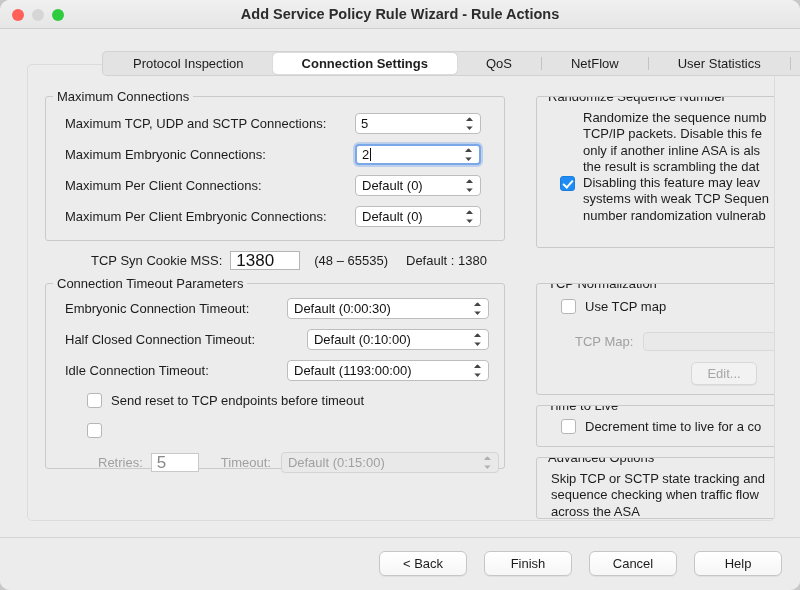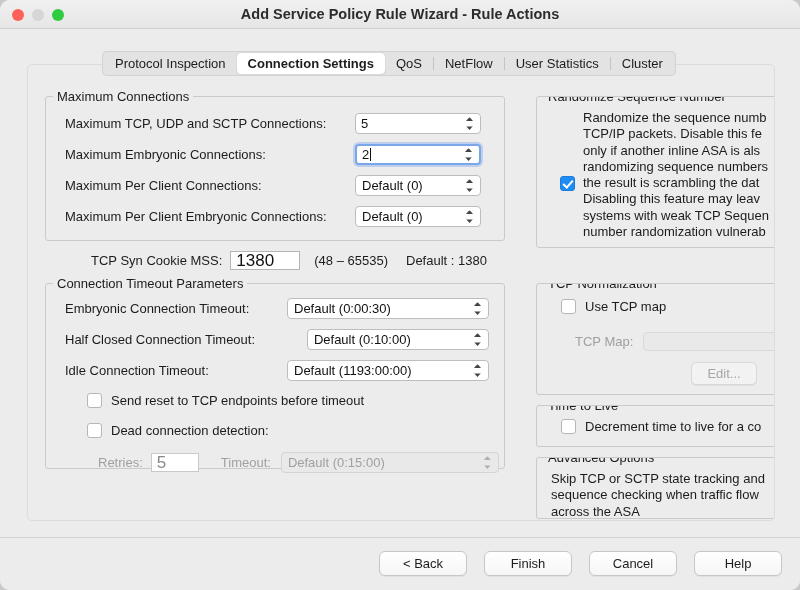--- a/index.html
+++ b/index.html
@@ -47,21 +47,21 @@
     border-radius: 5px;
     display: flex; align-items: center;
     padding: 0 2px;
     box-sizing: border-box;
     z-index: 5;
     box-shadow: 0 0 0 1px #d2d2d2 inset;
   }
   .tab {
     position: relative;
     height: 21px; line-height: 21px;
-    padding: 0 11px;
+    padding: 0 29px;
     font-size: 13px; color: #1c1c1c;
     border-radius: 4px;
     white-space: nowrap;
   }
   .tab.selected {
     background: #ffffff;
     font-weight: bold;
     box-shadow: 0 0 1px rgba(0,0,0,.35);
   }
   .tab-sep {
@@ -329,42 +329,40 @@
         </div>
       </div>
 
       <div class="row" style="left:41px; top:109px;">
         <div class="cb"></div>
         <div class="lbl" style="margin-left:9px;">Send reset to TCP endpoints before timeout</div>
       </div>
 
       <div class="row" style="left:41px; top:139px;">
         <div class="cb"></div>
-        <div class="lbl" style="margin-left:9px;">Dead connection detection:</div>
       </div>
 
       <div class="row" style="left:52px; top:168px;">
         <div class="lbl dim" style="margin-right:8px;">Retries:</div>
         <div class="field disabled" style="width:48px; background:#ffffff; color:#888; border-color:#c9c9c9;">5</div>
         <div class="lbl dim" style="margin-left:22px; margin-right:10px;">Timeout:</div>
         <div class="combo disabled" style="width:218px;">
           <span class="val">Default (0:15:00)</span>
           <span class="updown"></span>
         </div>
       </div>
     </div>
 
     <div class="group" style="left:508px; top:31px; width:252px; height:152px; overflow:hidden;">
       <div class="legend">Randomize Sequence Number</div>
       <div class="cb checked" style="position:absolute; left:23px; top:79px;"></div>
       <div style="position:absolute; left:46px; top:13px;">
         <div class="desc">Randomize the sequence numb</div>
         <div class="desc">TCP/IP packets. Disable this fe</div>
         <div class="desc">only if another inline ASA is als</div>
-        <div class="desc">randomizing sequence numbers</div>
         <div class="desc">the result is scrambling the dat</div>
         <div class="desc">Disabling this feature may leav</div>
         <div class="desc">systems with weak TCP Sequen</div>
         <div class="desc">number randomization vulnerab</div>
       </div>
     </div>
 
     <div class="group" style="left:508px; top:218px; width:252px; height:112px; overflow:hidden;">
       <div class="legend">TCP Normalization</div>
 

